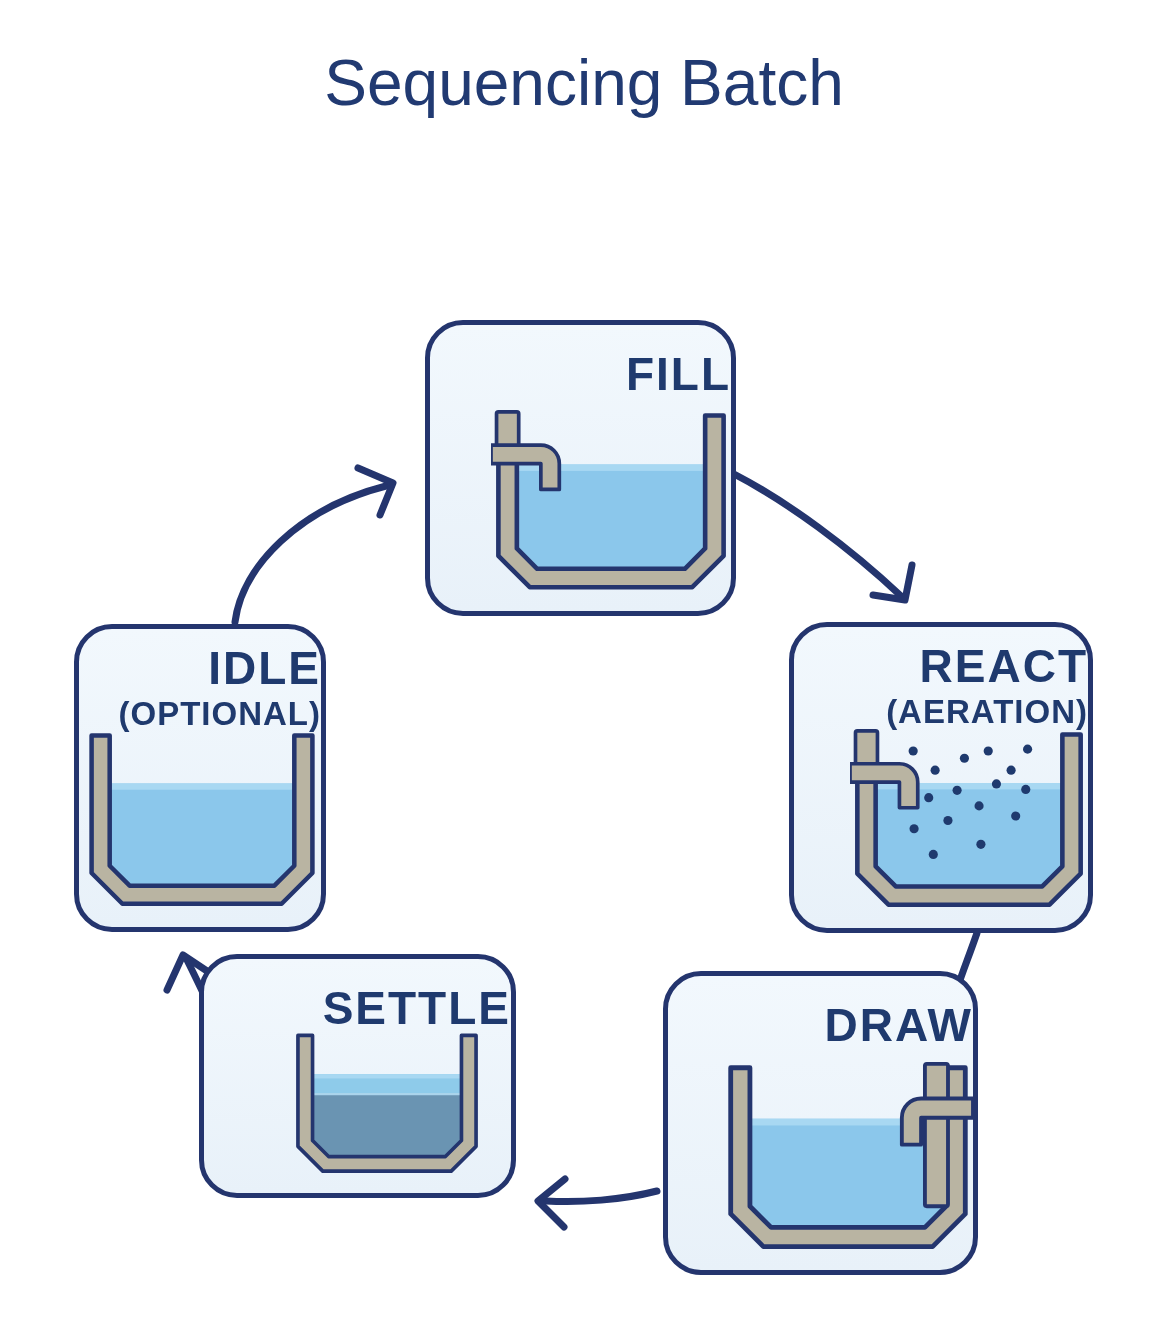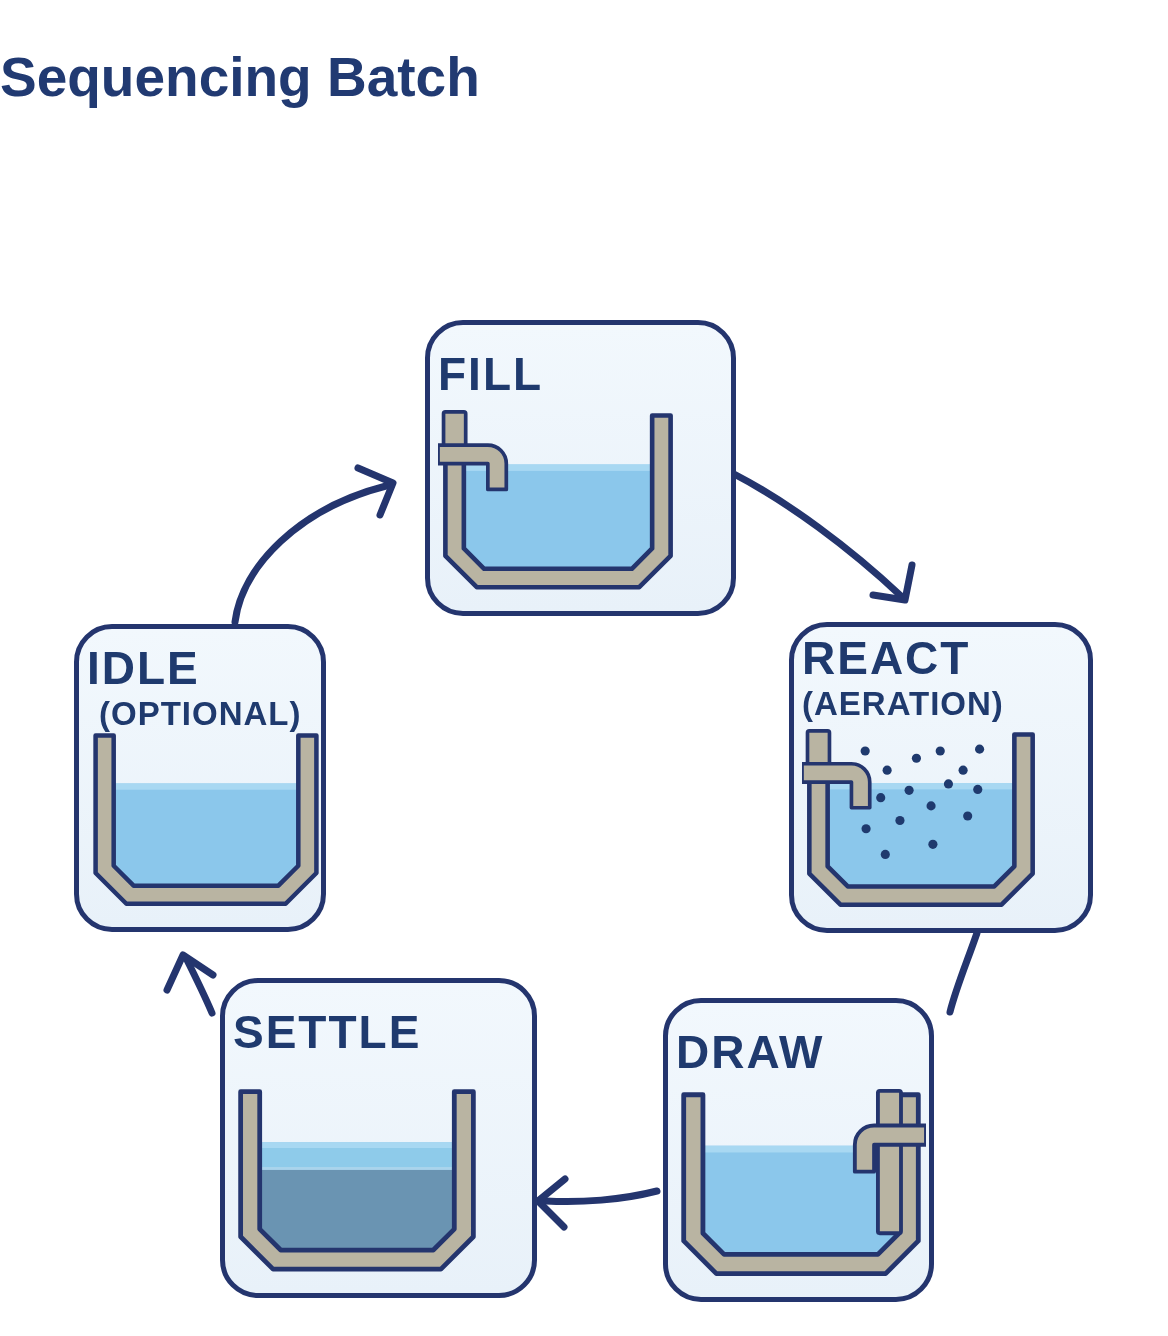--- a/index.html
+++ b/index.html
@@ -2,29 +2,29 @@
 <html><head>
 <meta charset="utf-8">
 <style>
   html,body{margin:0;padding:0;background:#ffffff;}
   .canvas{
     position:relative;width:1168px;height:1336px;background:#ffffff;
     overflow:hidden;font-family:"Liberation Sans",sans-serif;
   }
   .title{
     position:absolute;top:40px;left:0;width:100%;
-    font-weight:bold;font-size:55px;line-height:1.37;
+    text-align:center;font-weight:normal;font-size:64px;line-height:1.37;
     letter-spacing:0;
   }
   .arrow-layer{position:absolute;top:0;left:0;pointer-events:none;}
   .card{
     position:absolute;box-sizing:border-box;
     border:5px solid #24356e;border-radius:38px;
     background:linear-gradient(180deg,#f2f8fd 0%,#e8f1f9 100%);
-    display:flex;flex-direction:column;align-items:flex-start;padding-left:8px;
+    display:flex;flex-direction:column;align-items:flex-end;
   }
   .stage-label{
     font-weight:bold;font-size:46px;letter-spacing:2px;margin-top:26px;
     line-height:1.0;
   }
   .card.two-line .stage-label{margin-top:16px;}
   .stage-sublabel{
     font-weight:bold;font-size:33px;letter-spacing:1px;margin-top:6px;
     line-height:1.0;
   }
@@ -73,21 +73,21 @@
             <rect x="28" y="59" width="204" height="7" fill="#a8d8f2"></rect>
           </g>
           <path d="M8,6 L8,158 L42,192 L218,192 L252,158 L252,6 L232,6 L232,150 L210,172 L50,172 L28,150 L28,6 Z" fill="#b9b4a2" stroke="#24356e" stroke-width="5" stroke-linejoin="round"></path>
           <g fill="#b9b4a2" stroke="#24356e" stroke-width="4" stroke-linejoin="round">
             <rect x="6" y="2" width="24" height="40" rx="2"></rect>
             <path d="M0,38 H54 A20,20 0 0 1 74,58 V86 H54 V58 H0 Z"></path>
           </g>
         </svg>
   </div>
       <div class="card two-line" style="left: 789px; top: 622px; width: 304px; height: 311px; border-color: rgb(36, 53, 110);">
-    <div class="stage-label" style="color: rgb(31, 58, 110); margin-top: 8px;">REACT</div>
+    <div class="stage-label" style="color: rgb(31, 58, 110);">REACT</div>
     <div class="stage-sublabel" style="color: rgb(31, 58, 110);">(AERATION)</div>
     <svg class="tank" width="238" viewBox="0 0 260 200">
           <g>
             <path d="M28,59 H232 V150 L210,172 H50 L28,150 Z" fill="#8bc7eb"></path>
             <rect x="28" y="59" width="204" height="7" fill="#a8d8f2"></rect>
           </g>
           <path d="M8,6 L8,158 L42,192 L218,192 L252,158 L252,6 L232,6 L232,150 L210,172 L50,172 L28,150 L28,6 Z" fill="#b9b4a2" stroke="#24356e" stroke-width="5" stroke-linejoin="round"></path>
           <g fill="#b9b4a2" stroke="#24356e" stroke-width="4" stroke-linejoin="round">
             <rect x="6" y="2" width="24" height="40" rx="2"></rect>
             <path d="M0,38 H54 A20,20 0 0 1 74,58 V86 H54 V58 H0 Z"></path>
@@ -105,36 +105,36 @@
             <circle cx="86" cy="75" r="5"></circle>
             <circle cx="141" cy="84" r="5"></circle>
             <circle cx="107" cy="100" r="5"></circle>
             <circle cx="181" cy="95" r="5"></circle>
             <circle cx="70" cy="109" r="5"></circle>
             <circle cx="143" cy="126" r="5"></circle>
             <circle cx="91" cy="137" r="5"></circle>
           </g>
         </svg>
   </div>
-      <div class="card" style="left: 663px; top: 998px; width: 271px; height: 304px; border-color: rgb(36, 53, 110);">
+      <div class="card" style="left: 663px; top: 971px; width: 315px; height: 304px; border-color: rgb(36, 53, 110);">
     <div class="stage-label" style="color: rgb(31, 58, 110);">DRAW</div>
 
     <svg class="tank" width="250" viewBox="0 0 260 200">
           <g>
             <path d="M28,59 H232 V150 L210,172 H50 L28,150 Z" fill="#8bc7eb"></path>
             <rect x="28" y="59" width="204" height="7" fill="#a8d8f2"></rect>
           </g>
           <path d="M8,6 L8,158 L42,192 L218,192 L252,158 L252,6 L232,6 L232,150 L210,172 L50,172 L28,150 L28,6 Z" fill="#b9b4a2" stroke="#24356e" stroke-width="5" stroke-linejoin="round"></path>
           <g fill="#b9b4a2" stroke="#24356e" stroke-width="4" stroke-linejoin="round">
             <rect x="210" y="2" width="24" height="148" rx="2"></rect>
             <path d="M260,38 H206 A20,20 0 0 0 186,58 V86 H206 V58 H260 Z"></path>
           </g>
         </svg>
   </div>
-      <div class="card" style="left: 199px; top: 978px; width: 317px; height: 320px; border-color: rgb(36, 53, 110); margin-left: 21px;">
+      <div class="card" style="left: 199px; top: 954px; width: 317px; height: 244px; border-color: rgb(36, 53, 110);">
     <div class="stage-label" style="color: rgb(31, 58, 110);">SETTLE</div>
 
     <svg class="tank" width="248" viewBox="0 0 260 200">
           <g>
             <rect x="28" y="59" width="204" height="28" fill="#8ecbea"></rect>
             <rect x="28" y="59" width="204" height="6" fill="#a8d8f2"></rect>
             <path d="M28,87 H232 V150 L210,172 H50 L28,150 Z" fill="#6a94b2"></path>
             <rect x="28" y="85" width="204" height="3" fill="#aad4ec"></rect>
           </g>
           <path d="M8,6 L8,158 L42,192 L218,192 L252,158 L252,6 L232,6 L232,150 L210,172 L50,172 L28,150 L28,6 Z" fill="#b9b4a2" stroke="#24356e" stroke-width="5" stroke-linejoin="round"></path>

